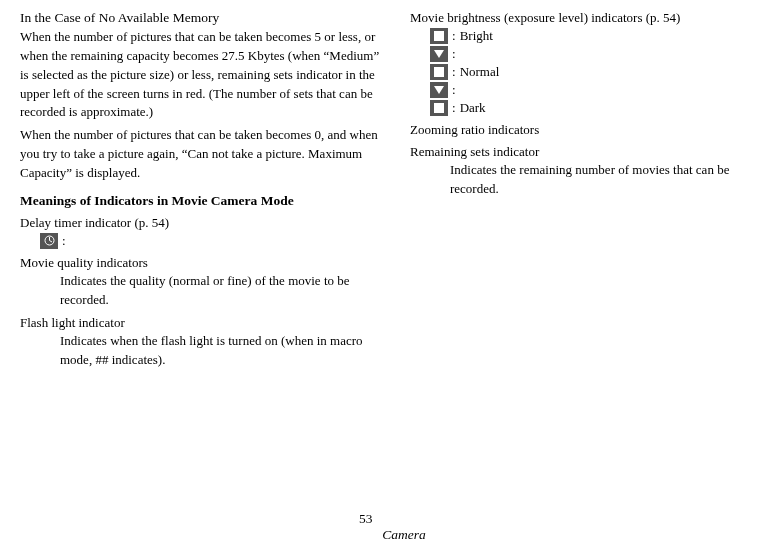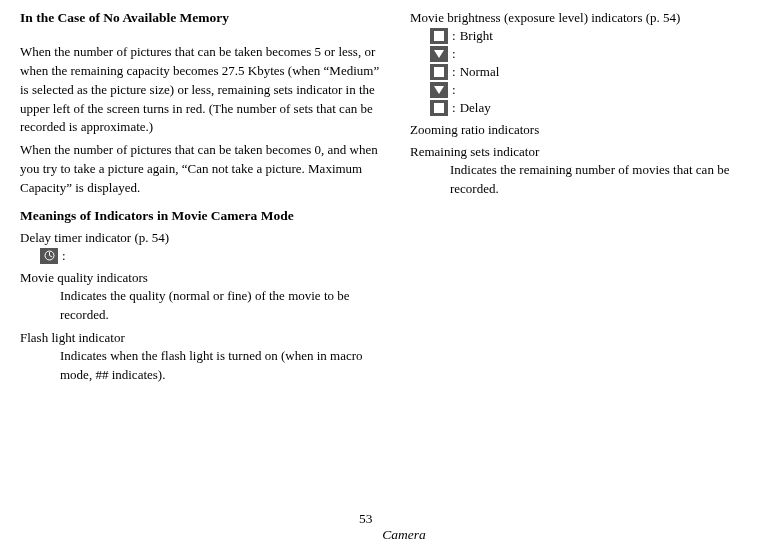--- a/index.html
+++ b/index.html
@@ -41,22 +41,22 @@
     }
     .footer-page {
       width: 60px;
     }
     .footer-label {
       margin-left: 30px;
       font-style: italic;
     }
     h2 {
       font-size: 13.5px;
-      font-weight: bold;
-      margin-bottom: 17px;
+      font-weight: normal;
+      margin-bottom: 2px;
     }
     .section-title {
       font-size: 13.5px;
       font-weight: bold;
       margin-top: 10px;
       margin-bottom: 2px;
     }
     .body-text {
       font-size: 13px;
       line-height: 1.45;
@@ -179,21 +179,21 @@
         </span>
         <span class="colon">:</span>
         <span></span>
       </div>
 
       <div class="indicator-row">
         <span class="icon-box">
           <div class="inner"></div>
         </span>
         <span class="colon">:</span>
-        <span>Delay</span>
+        <span>Dark</span>
       </div>
 
       <div class="indicator-section">
         <div class="indicator-label">Zooming ratio indicators</div>
       </div>
 
       <div class="indicator-section">
         <div class="indicator-label">Remaining sets indicator</div>
         <div class="indent">Indicates the remaining number of movies that can be recorded.</div>
       </div>

